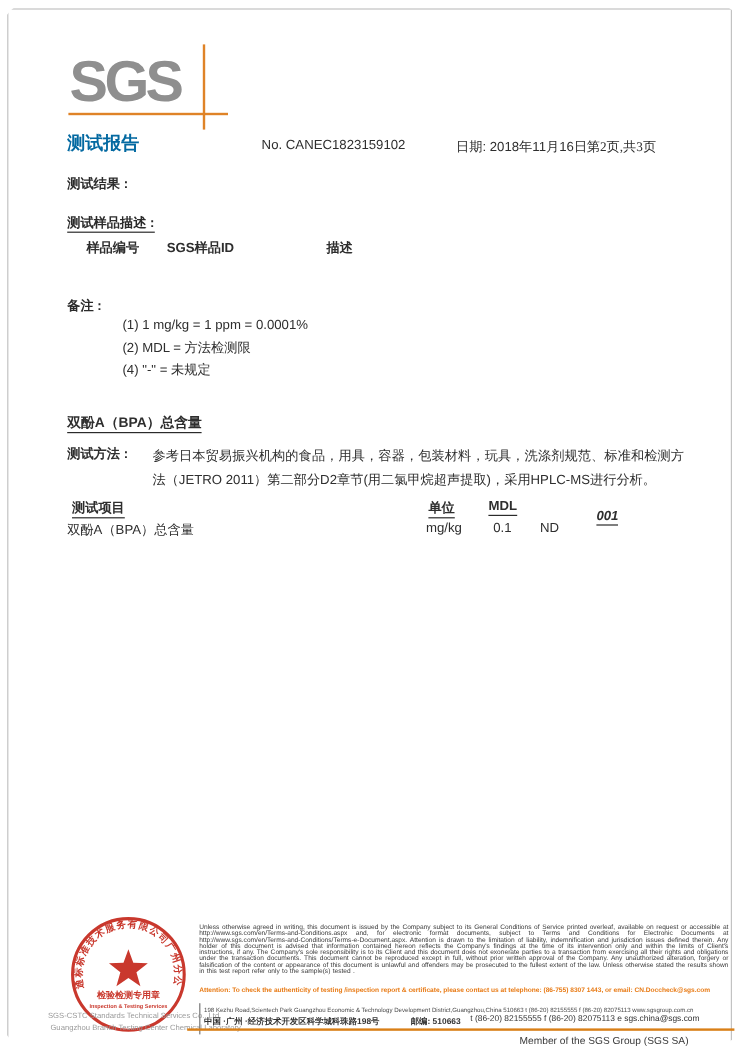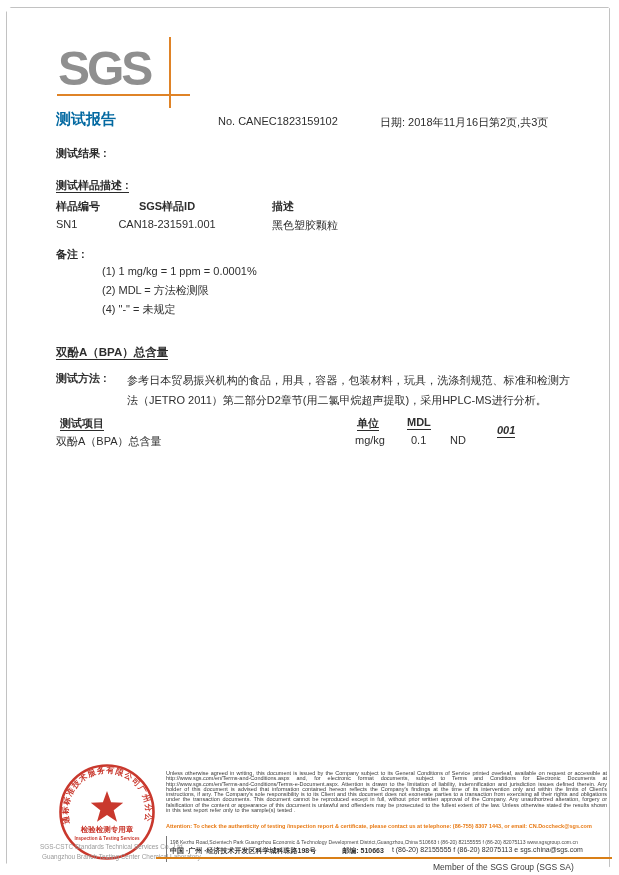--- a/index.html
+++ b/index.html
@@ -17,27 +17,27 @@
   .logo-text{
     left:58px;top:44px;font-size:48px;line-height:50px;font-weight:bold;
     color:#8f8f8f;letter-spacing:-3px;font-family:"Liberation Sans","DejaVu Sans",sans-serif;
   }
   .logo-hline{left:57px;top:94px;width:133px;height:2px;background:#df8327;}
   .logo-vline{left:169px;top:37px;width:2px;height:71px;background:#df8327;}
   
   .doc-title{left:56px;top:110px;font-size:15px;font-weight:bold;color:#0369a1;}
   .report-no{left:218px;top:115px;font-size:11px;}
   .report-date{left:380px;top:115px;font-size:11px;}
-  .page-info{left:489px;top:115px;font-size:11px;}
+  .page-info{left:489px;top:115px;font-size:11px;font-family:Liberation Serif, serif;}
   .sec-label{font-size:11px;font-weight:bold;color:#2b2b2b;}
   .u{border-bottom:1px solid #2b2b2b;padding-bottom:1px;}
   
   .sample-table{left:56px;top:199px;width:420px;font-size:11px;}
   .sample-row{display:flex;margin-bottom:4px;}
-  .sample-row .c1{width:60px;text-align:left;}
+  .sample-row .c1{width:60px;text-align:right;}
   .sample-row .c2{width:102px;text-align:center;}
   .sample-row .c3{margin-left:54px;text-align:left;}
   .sample-row.head{font-weight:bold;}
   
   .remarks-list{left:102px;top:262px;font-size:11px;line-height:18.8px;}
   
   .bpa-title{left:56px;top:345px;font-size:11.5px;font-weight:bold;}
   .method-label{left:56px;top:371px;font-size:11px;font-weight:bold;}
   .method-text{left:127px;top:370px;width:443px;font-size:11px;line-height:20px;text-align:justify;}
   
@@ -81,25 +81,20 @@
 
   <div class="abs sec-label" style="left:56px;top:146px;">测试结果 :</div>
   <div class="abs sec-label" style="left:56px;top:178px;"><span class="u">测试样品描述 :</span></div>
 
   <div class="abs sample-table">
     <div class="sample-row head">
       <span class="c1">样品编号</span>
       <span class="c2">SGS样品ID</span>
       <span class="c3">描述</span>
     </div>
-    <div class="sample-row">
-      <span class="c1">SN1</span>
-      <span class="c2">CAN18-231591.001</span>
-      <span class="c3">黑色塑胶颗粒</span>
-    </div>
   </div>
 
   <div class="abs sec-label" style="left:56px;top:247px;">备注 :</div>
   <div class="abs remarks-list">
     <div>(1) 1 mg/kg = 1 ppm = 0.0001%</div>
     <div>(2) MDL = 方法检测限</div>
     <div>(4) "-" = 未规定</div>
   </div>
 
   <div class="abs bpa-title"><span class="u">双酚A（BPA）总含量</span></div>

